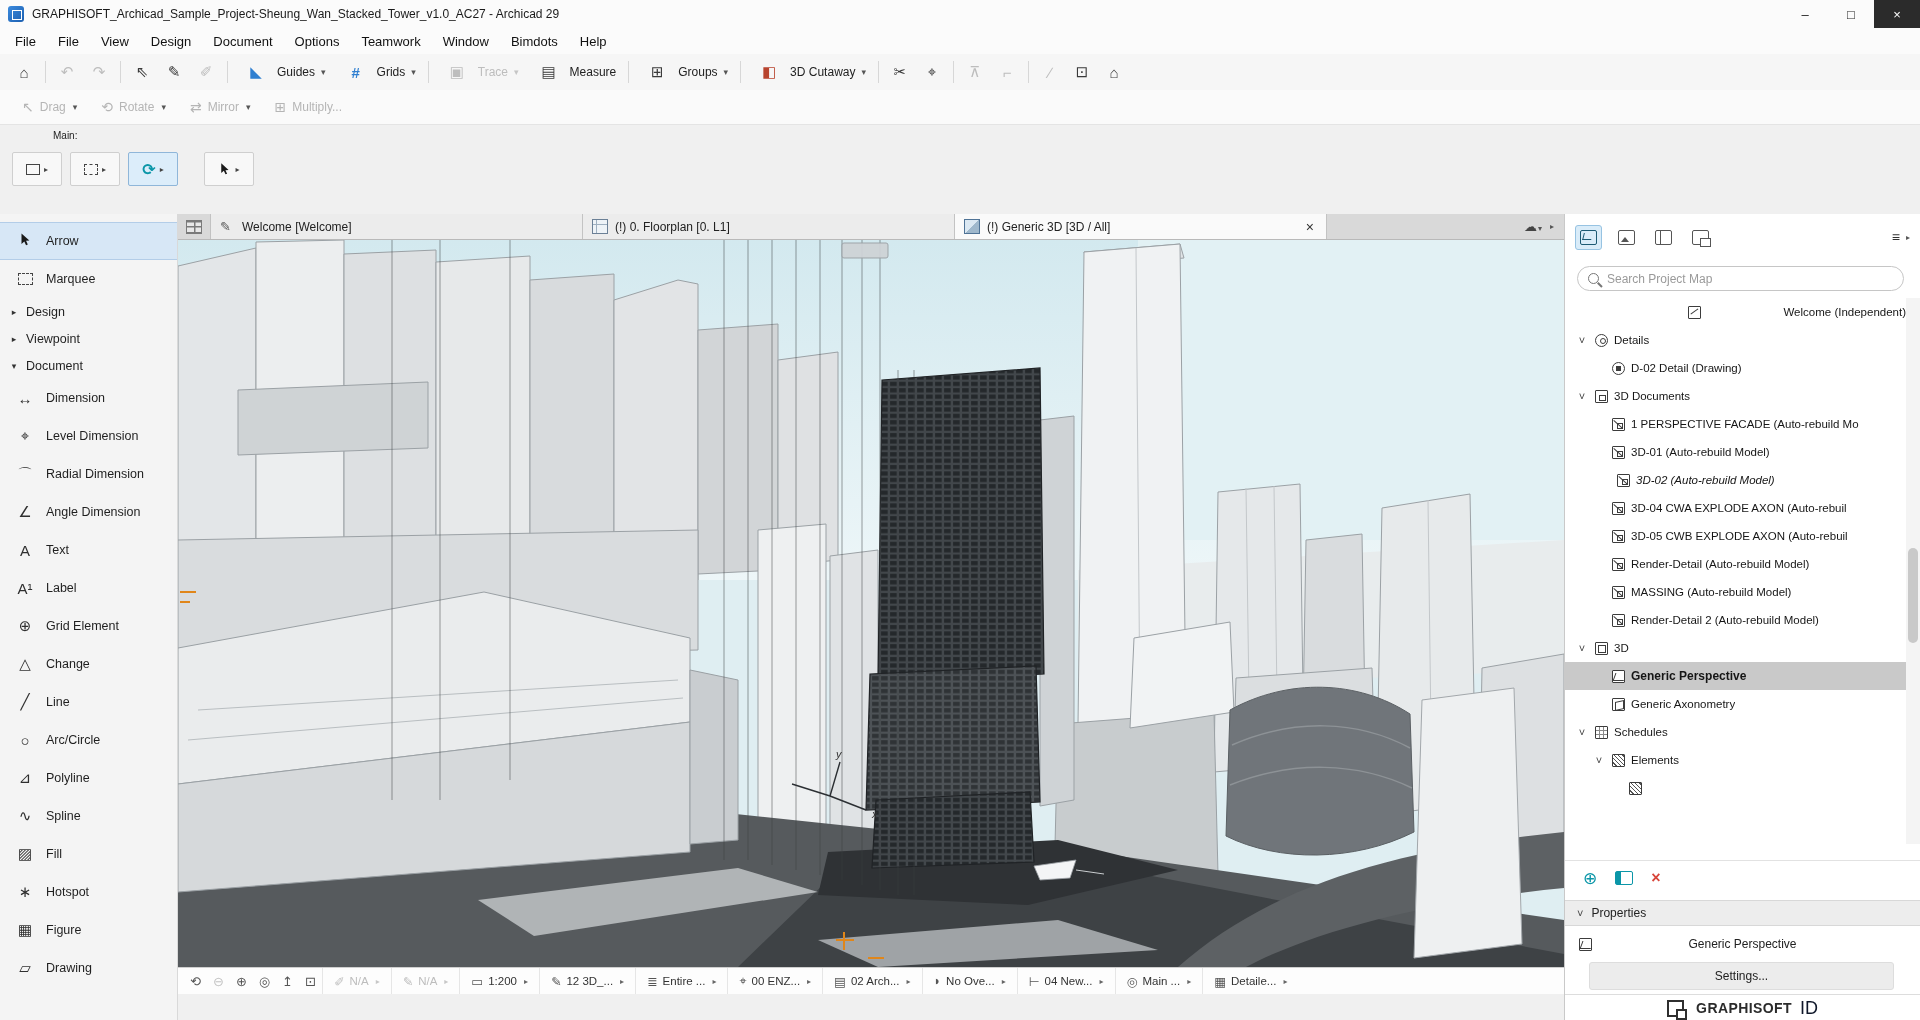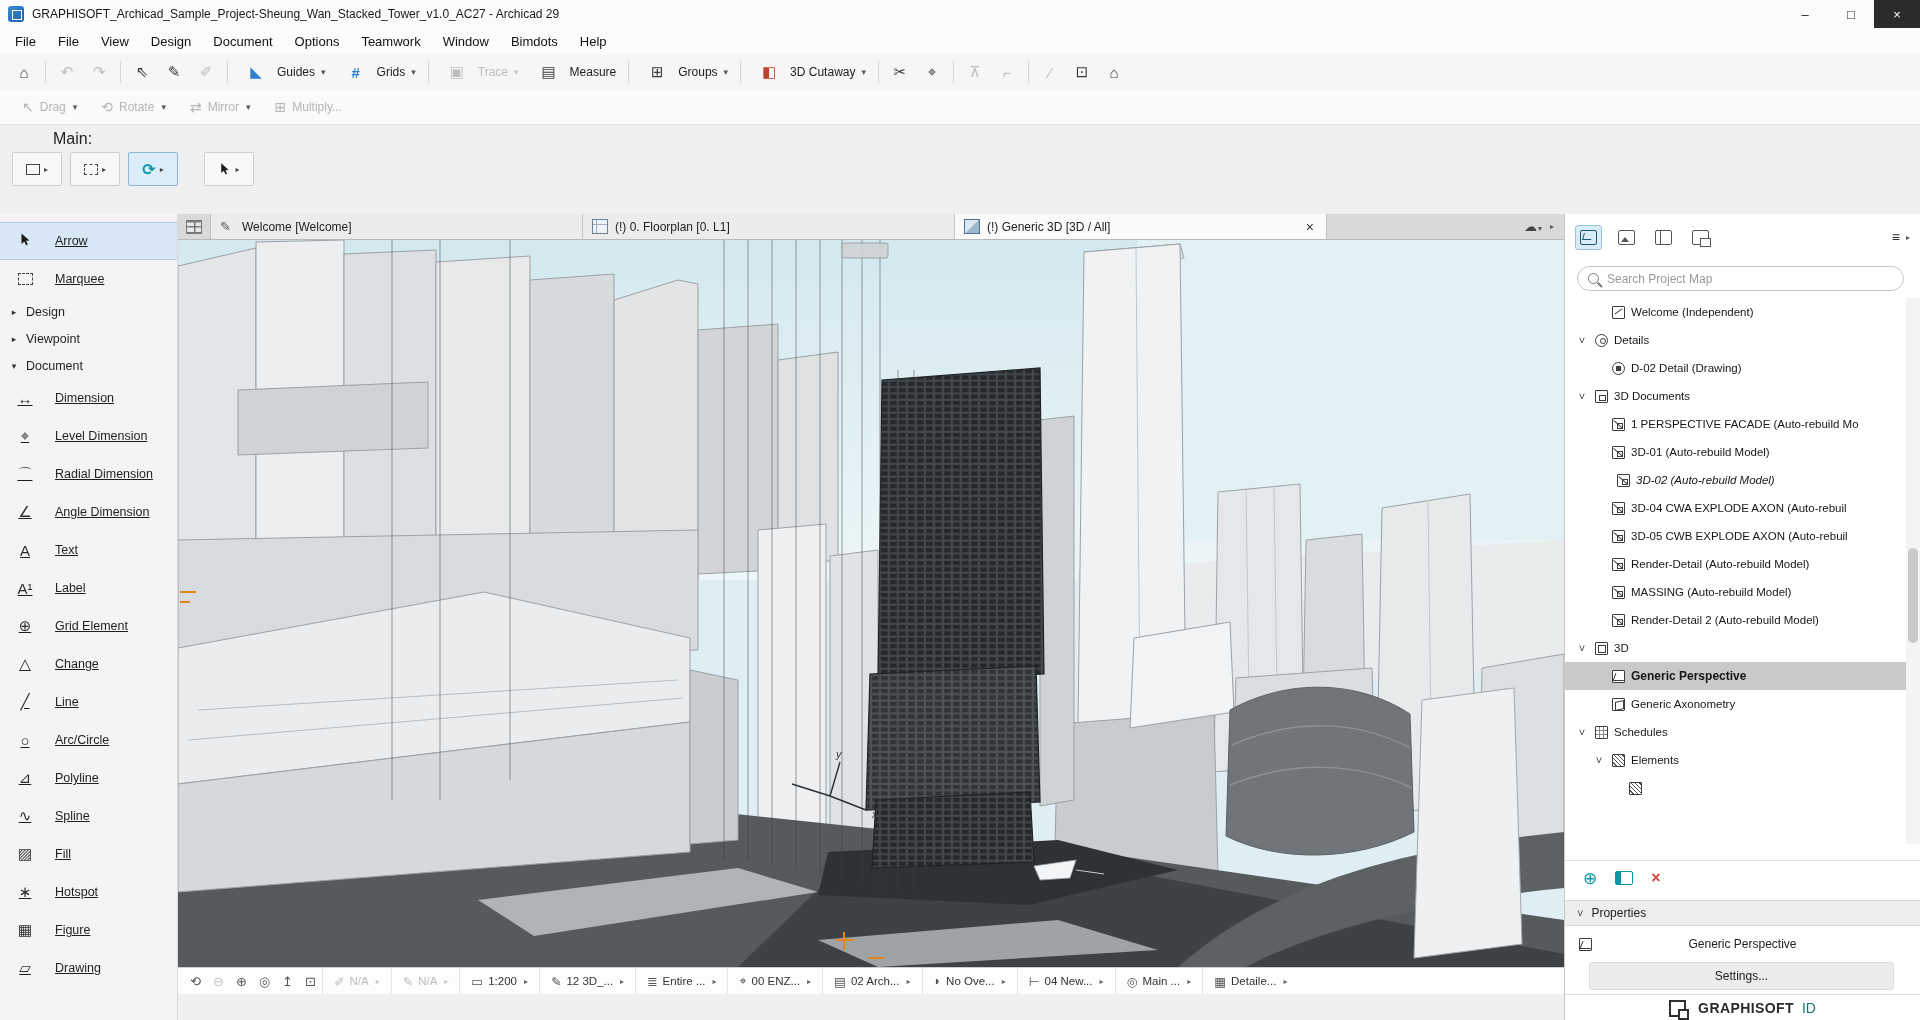--- a/index.html
+++ b/index.html
@@ -37,36 +37,36 @@
   .dd{font-size:9px;color:#555;margin-left:1px;}
   .tgroup.dis .dd{color:#c5c5c5;}
 
   
   .toolbar2{position:absolute;top:90px;left:0;right:0;height:34px;background:#fafafa;
     border-bottom:1px solid #e4e4e4;display:flex;align-items:center;padding-left:10px;}
   .t2item{display:flex;align-items:center;gap:6px;color:#b5b5b5;font-size:12px;padding:0 12px;}
   .t2item .ic{font-size:14px;}
 
   
-  .mainrow{position:absolute;top:130px;left:12px;font-size:16px;color:#222;padding-left:41px;}
+  .mainrow{position:absolute;top:130px;left:12px;font-size:10px;color:#222;padding-left:41px;}
   .minibar{position:absolute;top:152px;left:12px;display:flex;align-items:center;}
   .mbtn{width:48px;height:32px;border:1px solid #cfcfcf;background:#f8f8f8;border-radius:2px;
     display:flex;align-items:center;justify-content:center;gap:4px;margin-right:8px;}
   .mbtn.sel{background:#dcedfa;border-color:#8fb6d9;}
   .mbtn .fly{font-size:8px;color:#444;}
   .mbox{width:12px;height:9px;border:1.3px solid #444;display:inline-block;}
   .mbox.dashed{border-style:dashed;}
   .mrot{color:#0b96a8;font-size:16px;font-weight:bold;}
   .mgap{width:18px;}
 
   
   .toolbox{position:absolute;top:214px;left:0;width:178px;bottom:0;background:#f4f4f4;
     border-right:1px solid #d9d9d9;padding-top:8px;box-sizing:border-box;}
-  .xrow{height:38px;display:flex;align-items:center;padding-left:14px;gap:19px;
-    font-size:12.5px;color:#1f1f1f;text-decoration:underline;}
+  .xrow{height:38px;display:flex;align-items:center;padding-left:14px;gap:10px;
+    font-size:12.5px;color:#1f1f1f;}
   .xrow.sel{background:#d7e7f6;border-top:1px solid #b3cde8;border-bottom:1px solid #b3cde8;height:36px;}
   .xsec{height:27px;display:flex;align-items:center;padding-left:8px;gap:6px;font-size:12.5px;color:#1f1f1f;}
   .xcaret{width:12px;text-align:center;font-size:9px;color:#333;}
   .xicon{width:22px;text-align:center;font-size:15px;color:#2f2f2f;flex:none;}
   .dashbox{width:13px;height:10px;border:1.3px dashed #444;display:inline-block;}
 
   
   .tabbar{position:absolute;top:214px;left:178px;width:1386px;height:26px;background:#d9d9d9;
     border-bottom:1px solid #b9b9b9;display:flex;align-items:stretch;box-sizing:border-box;}
   .quad{width:32px;display:flex;align-items:center;justify-content:center;border-right:1px solid #c2c2c2;}
@@ -185,21 +185,21 @@
   .settings{position:absolute;top:748px;left:24px;right:26px;height:26px;background:#ececec;
     border:1px solid #dddddd;border-radius:3px;display:flex;align-items:center;justify-content:center;
     font-size:12px;color:#222;}
 
   .brand{position:absolute;top:780px;left:0;right:0;height:26px;background:#fff;border-top:1px solid #ddd;
     display:flex;align-items:center;justify-content:center;gap:8px;}
   .brandlogo{width:13px;height:13px;border:2.2px solid #2f2f2f;position:relative;}
   .brandlogo::after{content:"";position:absolute;right:-5px;bottom:-5px;width:7px;height:7px;
     border:2.2px solid #2f2f2f;background:#fff;}
   .brandname{font-size:14px;font-weight:bold;color:#2b2b2b;letter-spacing:.4px;margin-left:4px;}
-  .brandid{font-size:14px;color:#0f766e;}
+  .brandid{font-size:18px;color:#0f172a;}
 </style>
 </head>
 <body>
 
 <div class="app">
 
   <div class="titlebar">
     <span class="appicon"></span>
     <span class="title">GRAPHISOFT_Archicad_Sample_Project-Sheung_Wan_Stacked_Tower_v1.0_AC27 - Archicad 29</span>
     <div class="winctl">
@@ -640,21 +640,21 @@
           <span class="dd">▸</span>
         </span>
       </div>
 
     <div class="search">
       <span class="mag"></span>
       <span class="ph">Search Project Map</span>
     </div>
 
     <div class="tree">
-        <div class="nrow" style="padding-left: 27px;">
+        <div class="nrow" style="padding-left: 27px; justify-content: space-between;">
           <span class="ncaret"></span>
           <span class="ti welcome"></span>
           <span class="nlabel">Welcome (Independent)</span>
         </div>
         <div class="nrow" style="padding-left: 10px;">
           <span class="ncaret">˅</span>
           <span class="ti details"></span>
           <span class="nlabel">Details</span>
         </div>
         <div class="nrow" style="padding-left: 27px;">

